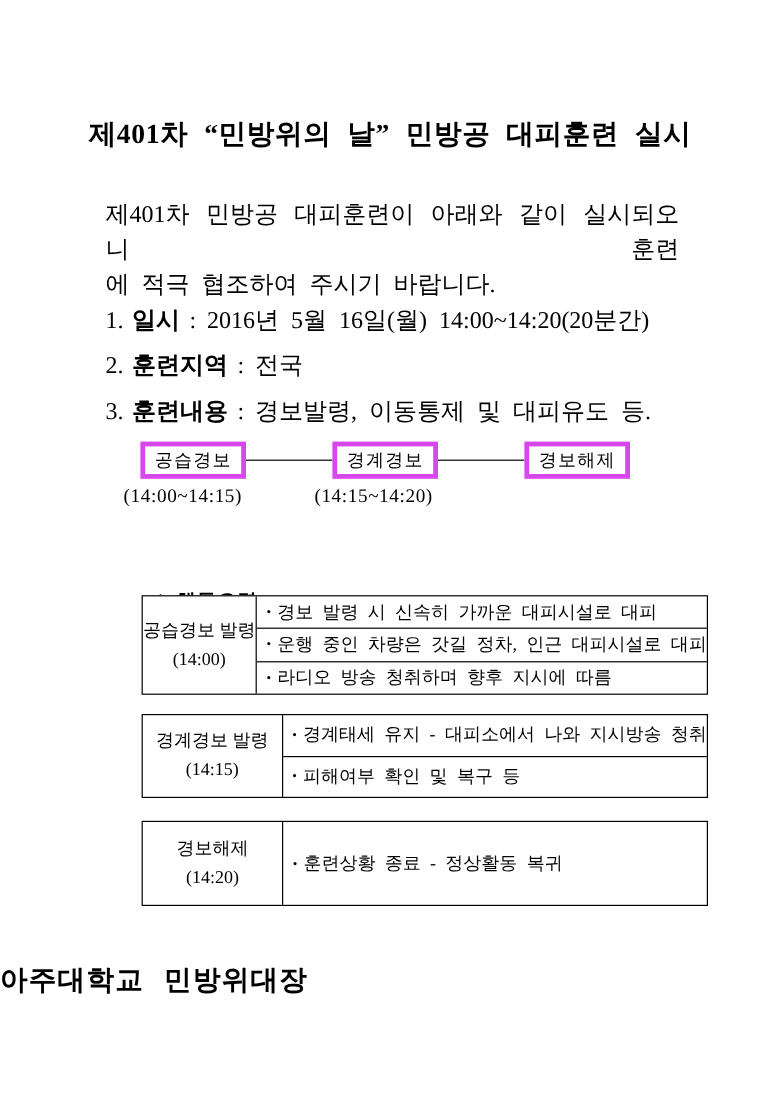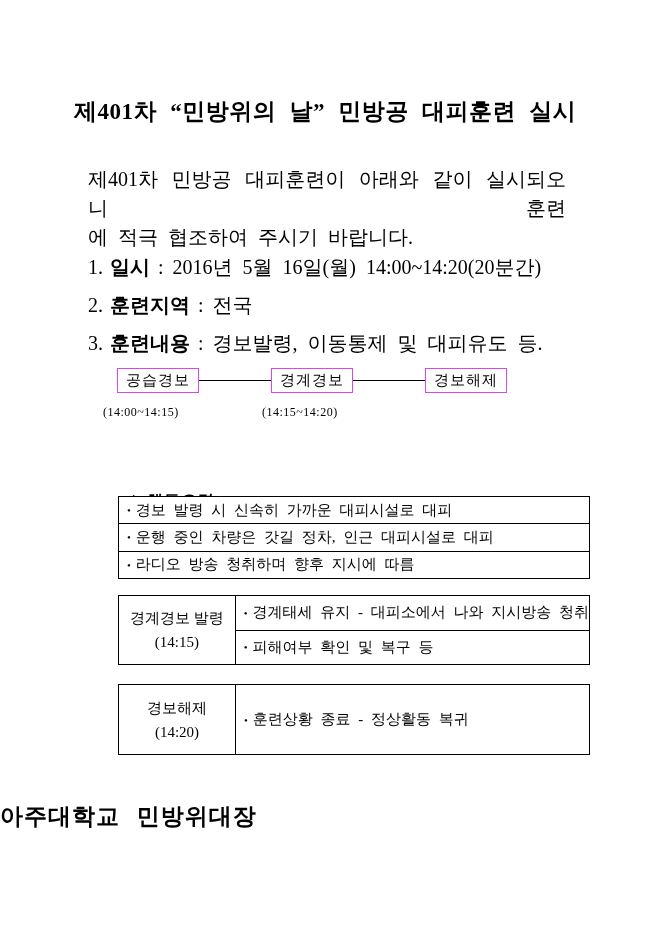--- a/index.html
+++ b/index.html
@@ -62,35 +62,35 @@
   .item-3 { top: 332px; }
   .flow {
     position: absolute;
     top: 368px;
     left: 117px;
     display: flex;
     align-items: center;
   }
   .fbox {
     display: inline-block;
-    border: 1px solid #d946ef;
+    border: 4px solid #d946ef;
     padding: 2px 8px;
     font-size: 15px;
     letter-spacing: 1px;
     white-space: nowrap;
   }
   .conn {
     display: inline-block;
     width: 72px;
     height: 1px;
     background: #000000;
   }
   .ftime {
     position: absolute;
-    font-size: 12px;
+    font-size: 16px;
     letter-spacing: 0.5px;
   }
   .ftime-1 { top: 405px; left: 103px; }
   .ftime-2 { top: 405px; left: 262px; }
   .sec4 {
     position: absolute;
     top: 491px;
     left: 88px;
     font-size: 16px;
     margin-left: 40px;
@@ -182,20 +182,24 @@
     <span class="fbox">경보해제</span>
   </div>
   <span class="ftime ftime-1">(14:00~14:15)</span>
   <span class="ftime ftime-2">(14:15~14:20)</span>
 
   <div class="sec4">
     <span class="num">4.</span><span class="lbl">행동요령</span>
   </div>
 
   <div class="atable atable-1">
+    <div class="leftcell">
+      <span>공습경보 발령</span>
+      <span>(14:00)</span>
+    </div>
     <div class="rightcol">
       <div class="trow">
           <span class="bullet">•</span>
           <span>경보 발령 시 신속히 가까운 대피시설로 대피</span>
         </div>
       <div class="trow">
           <span class="bullet">•</span>
           <span>운행 중인 차량은 갓길 정차, 인근 대피시설로 대피</span>
         </div>
       <div class="trow">

